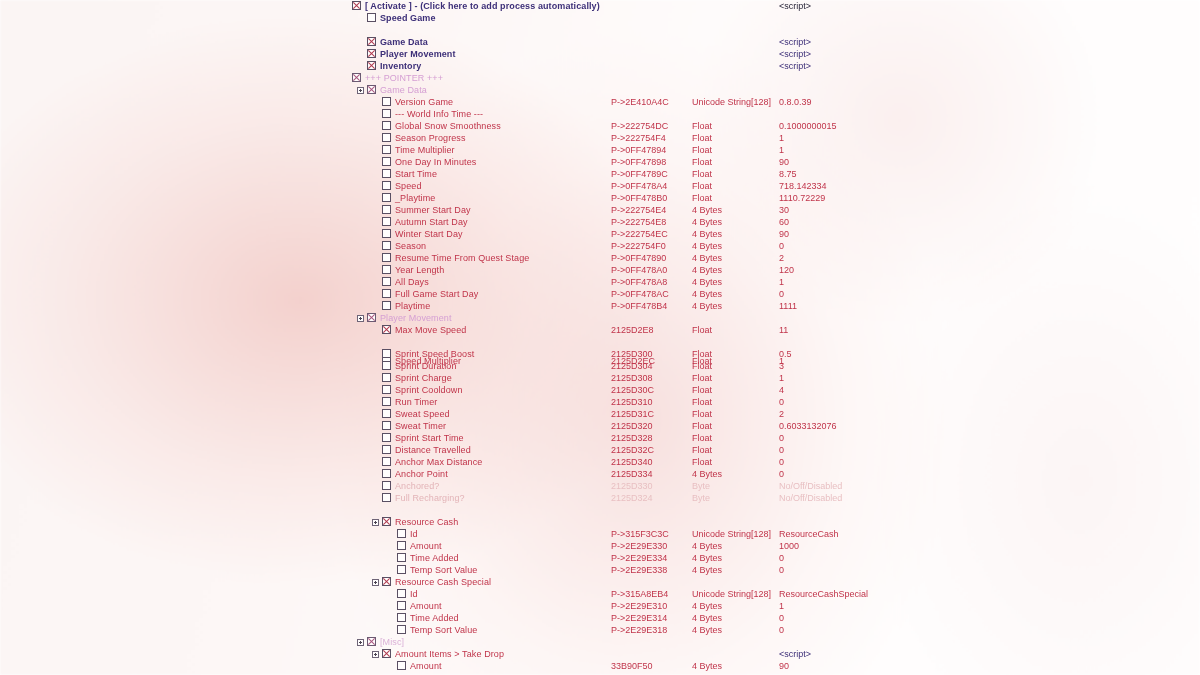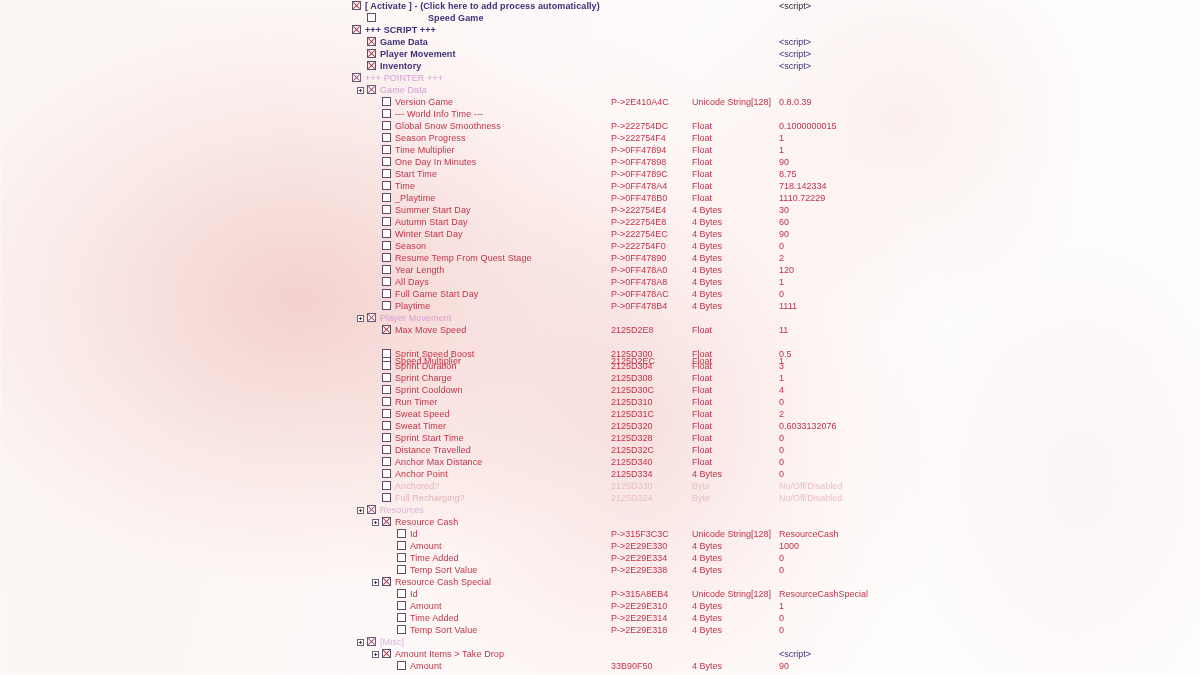--- a/index.html
+++ b/index.html
@@ -91,25 +91,21 @@
 
 <div id="sheet">
   <div id="tree">
       <div class="row" style="top: 0px;">
         <span class="cb on" style="left: 352px;"></span>
         <span class="desc hdr" style="left: 365px;">[ Activate ] - (Click here to add process automatically)</span>
         <span class="val script0">&lt;script&gt;</span>
       </div>
       <div class="row" style="top: 12px;">
         <span class="cb" style="left: 367px;"></span>
-        <span class="desc hdr" style="left: 380px; margin-left: 48px;">Speed Game</span>
-      </div>
-      <div class="row" style="top: 24px;">
-        <span class="cb on" style="left: 352px;"></span>
-        <span class="desc hdr" style="left: 365px;">+++ SCRIPT +++</span>
+        <span class="desc hdr" style="left: 380px;">Speed Game</span>
       </div>
       <div class="row" style="top: 36px;">
         <span class="cb on" style="left: 367px;"></span>
         <span class="desc hdr" style="left: 380px;">Game Data</span>
         <span class="val script">&lt;script&gt;</span>
       </div>
       <div class="row" style="top: 48px;">
         <span class="cb on" style="left: 367px;"></span>
         <span class="desc hdr" style="left: 380px;">Player Movement</span>
         <span class="val script">&lt;script&gt;</span>
@@ -169,21 +165,21 @@
       </div>
       <div class="row" style="top: 168px;">
         <span class="cb" style="left: 382px;"></span>
         <span class="desc" style="left: 395px;">Start Time</span>
         <span class="addr">P-&gt;0FF4789C</span>
         <span class="typ">Float</span>
         <span class="val">8.75</span>
       </div>
       <div class="row" style="top: 180px;">
         <span class="cb" style="left: 382px;"></span>
-        <span class="desc" style="left: 395px;">Time</span>
+        <span class="desc" style="left: 395px;">Speed</span>
         <span class="addr">P-&gt;0FF478A4</span>
         <span class="typ">Float</span>
         <span class="val">718.142334</span>
       </div>
       <div class="row" style="top: 192px;">
         <span class="cb" style="left: 382px;"></span>
         <span class="desc" style="left: 395px;">_Playtime</span>
         <span class="addr">P-&gt;0FF478B0</span>
         <span class="typ">Float</span>
         <span class="val">1110.72229</span>
@@ -211,21 +207,21 @@
       </div>
       <div class="row" style="top: 240px;">
         <span class="cb" style="left: 382px;"></span>
         <span class="desc" style="left: 395px;">Season</span>
         <span class="addr">P-&gt;222754F0</span>
         <span class="typ">4 Bytes</span>
         <span class="val">0</span>
       </div>
       <div class="row" style="top: 252px;">
         <span class="cb" style="left: 382px;"></span>
-        <span class="desc" style="left: 395px;">Resume Temp From Quest Stage</span>
+        <span class="desc" style="left: 395px;">Resume Time From Quest Stage</span>
         <span class="addr">P-&gt;0FF47890</span>
         <span class="typ">4 Bytes</span>
         <span class="val">2</span>
       </div>
       <div class="row" style="top: 264px;">
         <span class="cb" style="left: 382px;"></span>
         <span class="desc" style="left: 395px;">Year Length</span>
         <span class="addr">P-&gt;0FF478A0</span>
         <span class="typ">4 Bytes</span>
         <span class="val">120</span>
@@ -353,25 +349,20 @@
         <span class="addr dim">2125D330</span>
         <span class="typ dim">Byte</span>
         <span class="val dim">No/Off/Disabled</span>
       </div>
       <div class="row" style="top: 492px;">
         <span class="cb" style="left: 382px;"></span>
         <span class="desc dim" style="left: 395px;">Full Recharging?</span>
         <span class="addr dim">2125D324</span>
         <span class="typ dim">Byte</span>
         <span class="val dim">No/Off/Disabled</span>
-      </div>
-      <div class="row" style="top: 504px;">
-        <span class="exp" style="left: 357px;"></span>
-        <span class="cb on grp" style="left: 367px;"></span>
-        <span class="desc grpdim" style="left: 380px;">Resources</span>
       </div>
       <div class="row" style="top: 516px;">
         <span class="exp" style="left: 372px;"></span>
         <span class="cb on" style="left: 382px;"></span>
         <span class="desc cash" style="left: 395px;">Resource Cash</span>
       </div>
       <div class="row" style="top: 528px;">
         <span class="cb" style="left: 397px;"></span>
         <span class="desc" style="left: 410px;">Id</span>
         <span class="addr">P-&gt;315F3C3C</span>

